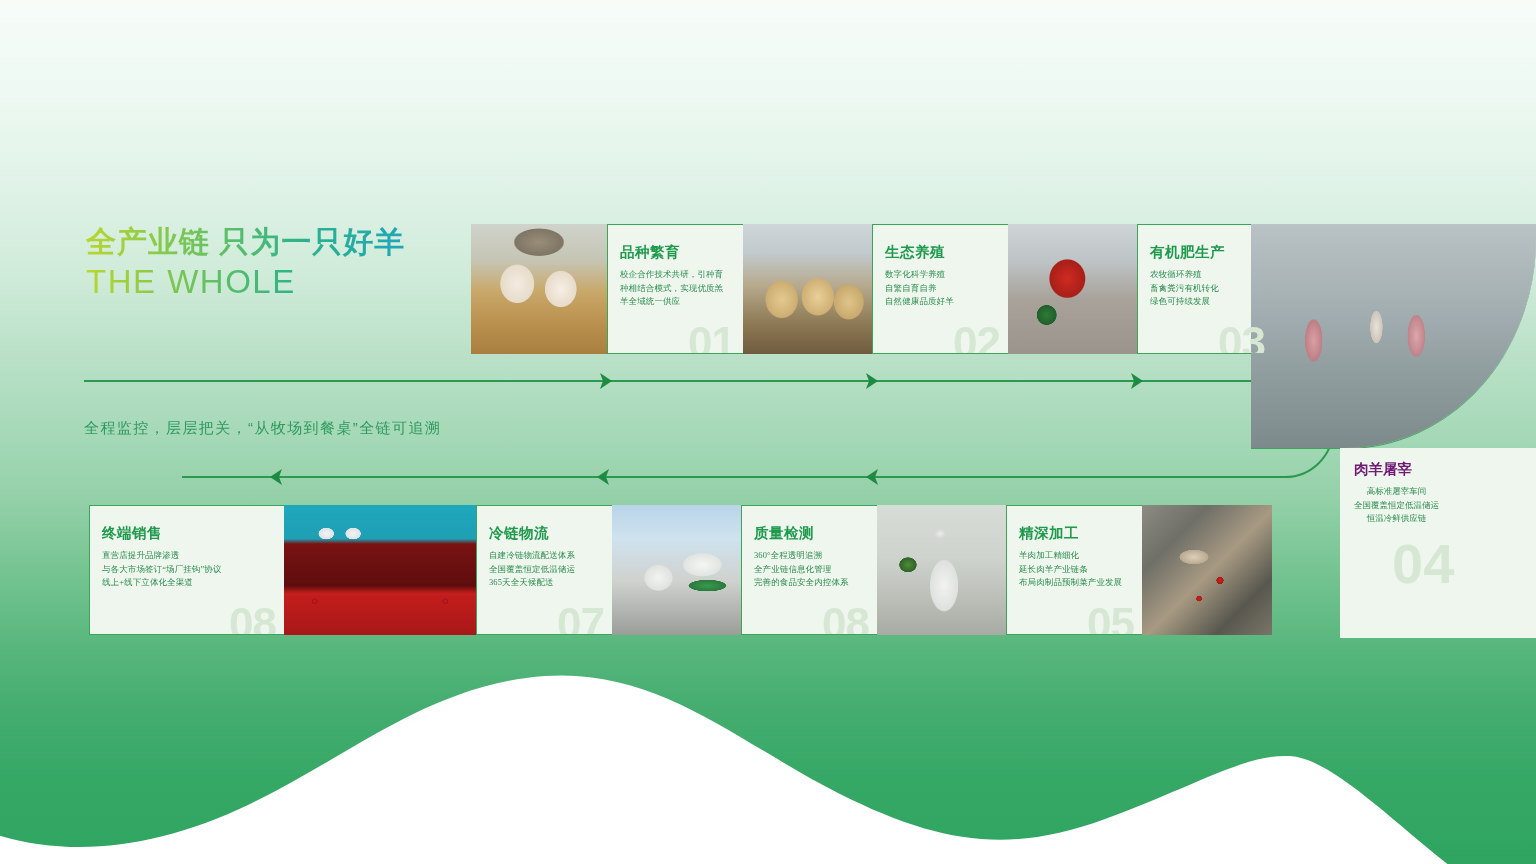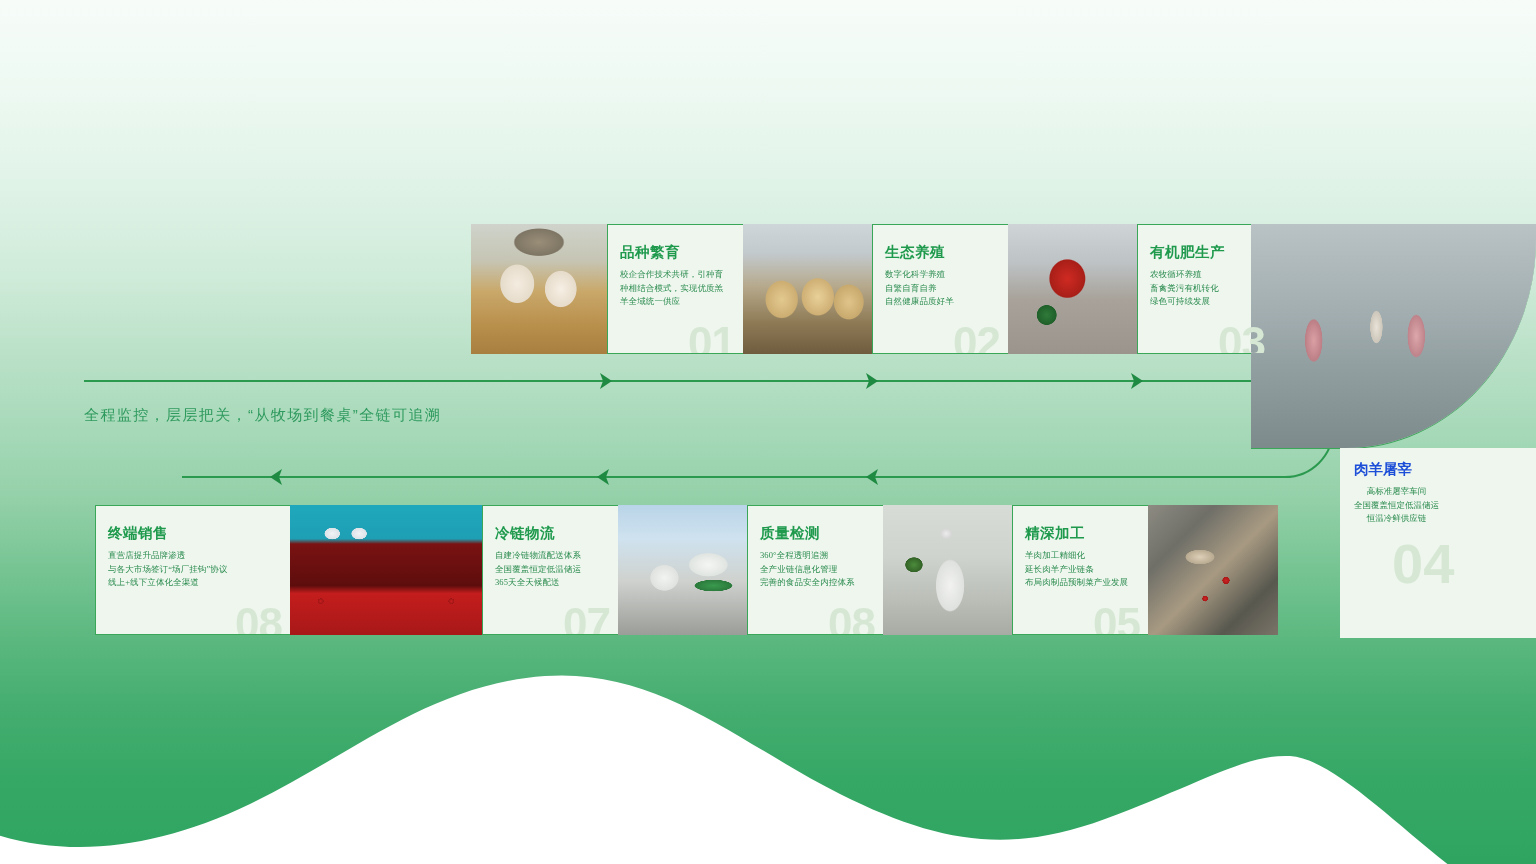--- a/index.html
+++ b/index.html
@@ -37,32 +37,32 @@
     -webkit-text-fill-color: transparent; color: transparent;
   }
   .title-en {
     font-size: 33px; font-weight: 400; letter-spacing: 1.5px;
     line-height: 39px; white-space: nowrap;
     background: linear-gradient(to right, #b9d62f 0%, #74c455 26%, #2fb487 54%, #1298d6 86%, #0d93da 100%);
     -webkit-background-clip: text; background-clip: text;
     -webkit-text-fill-color: transparent; color: transparent;
   }
   #subtitle {
-    position: absolute; left: 84px; top: 406px;
+    position: absolute; left: 84px; top: 419px;
     font-size: 15px; color: #2f9a5e; letter-spacing: 1.4px;
     white-space: nowrap;
   }
 
   
   #track { position: absolute; left: 0; top: 0; width: 1536px; height: 864px; pointer-events: none; }
 
   
   .row { position: absolute; display: flex; }
   #row-top { left: 471px; top: 224px; height: 130px; }
-  #row-bottom { left: 95px; top: 505px; height: 130px; justify-content: center; }
+  #row-bottom { left: 89px; top: 505px; height: 130px; justify-content: center; }
 
   .cell { height: 130px; position: relative; overflow: hidden; }
   .cell.pad {
     background: #eef6ee;
     border-top: 1.5px solid #3aa657;
     border-bottom: 1.5px solid #3aa657;
     width: 136px;
   }
   #row-top .cell.pad { border-left: 1.5px solid #3aa657; }
   #row-bottom .cell.pad { border-left: 1.5px solid #3aa657; }
@@ -129,41 +129,43 @@
       radial-gradient(circle 4px at 84% 74%, #cc1f1f 0%, #9e1515 70%, transparent 74%),
       linear-gradient(to bottom, #1fa8bd 0%, #1e9fb4 26%, #7a1212 30%, #5e0d0d 62%, #c41d1d 68%, #a81818 100%); }
 
   
   #card04 {
     position: absolute; left: 1340px; top: 448px; width: 196px; height: 190px;
     background: #eef6ee; overflow: hidden;
   }
   #card04 .c4-title {
     position: absolute; left: 14px; top: 12px;
-    font-size: 14.5px; font-weight: 700; color: #1d4ed8; white-space: nowrap;
+    font-size: 14.5px; font-weight: 700; color: #701a75; white-space: nowrap;
   }
   #card04 .c4-lines {
     position: absolute; left: 14px; top: 37px;
     font-size: 8.5px; line-height: 13.5px; color: #2c8c4f;
   }
   #card04 .c4-lines div { white-space: nowrap; text-align: center; }
   #card04 .c4-num {
     position: absolute; left: 52px; top: 88px;
     font-size: 56px; font-weight: 700; color: #d6e8d4; line-height: 1;
   }
 
   
   #wave { position: absolute; left: 0; bottom: 0; width: 1536px; height: 260px; }
 </style>
 </head>
 <body>
 
 <div id="stage">
 
   <div id="heading">
+    <div class="title-cn">全产业链  只为一只好羊</div>
+    <div class="title-en">THE WHOLE</div>
   </div>
   <div id="subtitle">全程监控，层层把关，“从牧场到餐桌”全链可追溯</div>
 
   <svg id="track" viewBox="0 0 1536 864">
 
     <path d="M84,381 H1285" stroke="#2b9a4f" stroke-width="2" fill="none"></path>
 
     <path d="M182,477 H1285" stroke="#2b9a4f" stroke-width="2" fill="none"></path>
 
     <path d="M1285,381 A48,48 0 0 1 1285,477" stroke="#2b9a4f" stroke-width="2" fill="none"></path>

